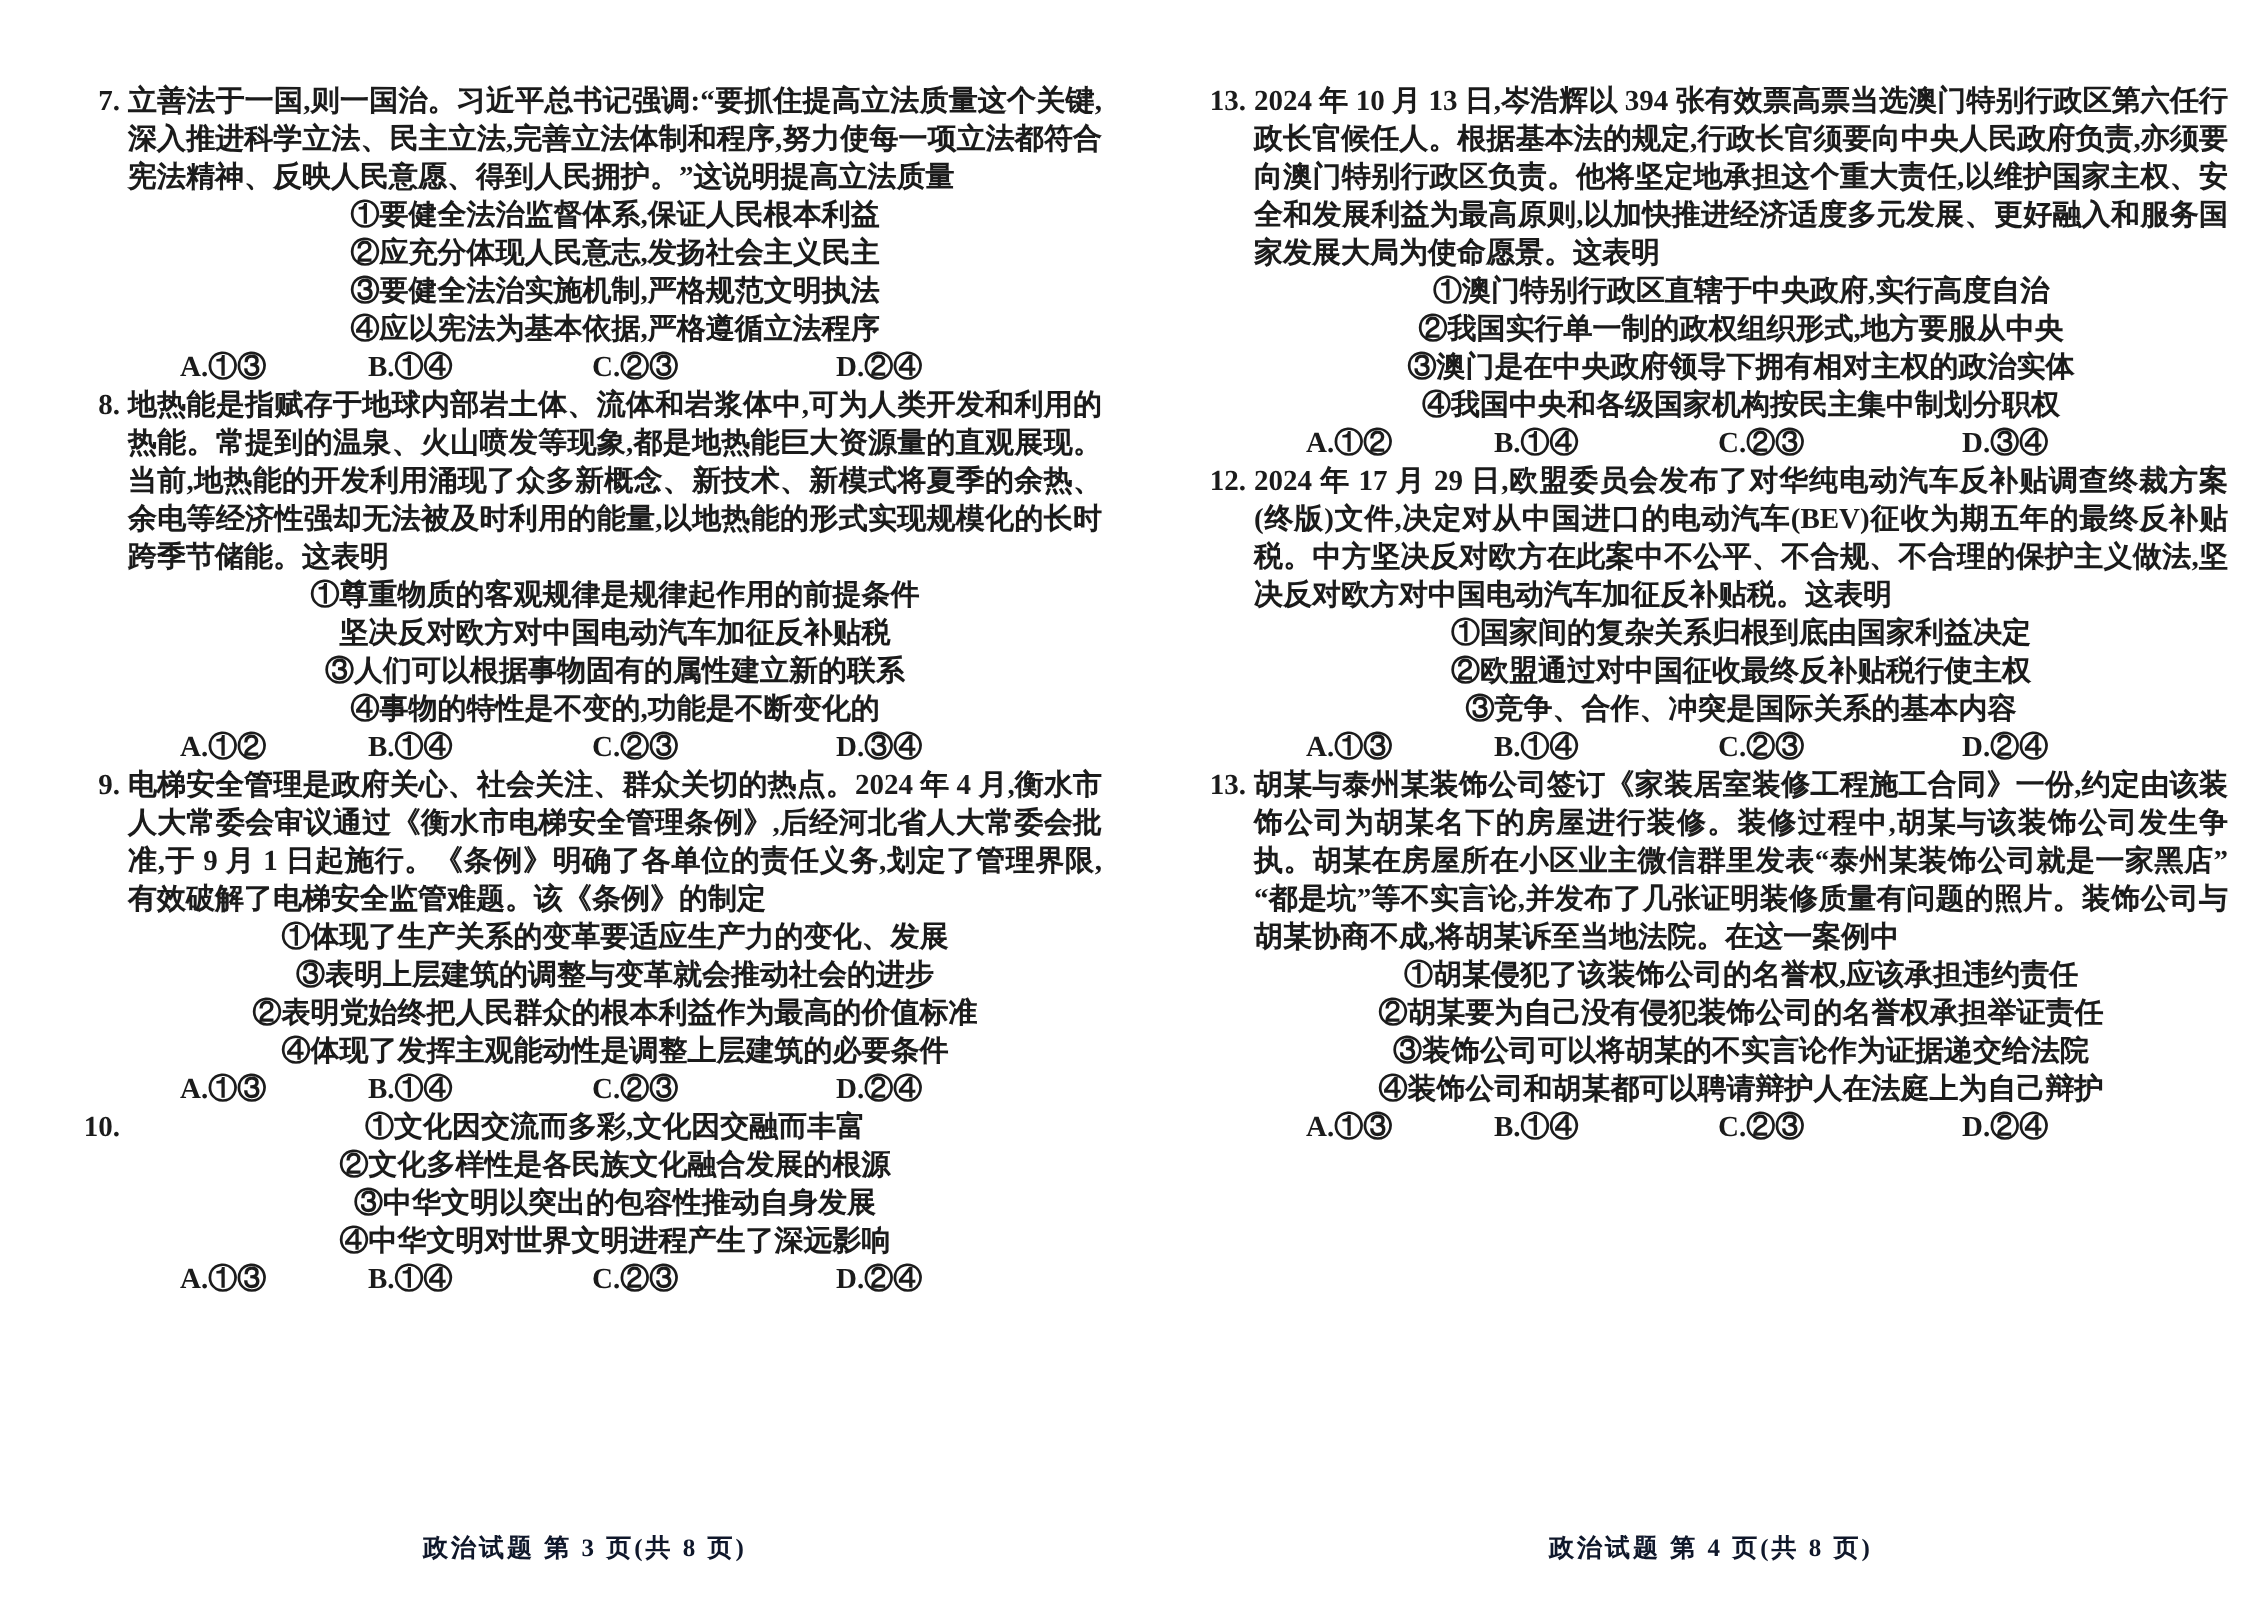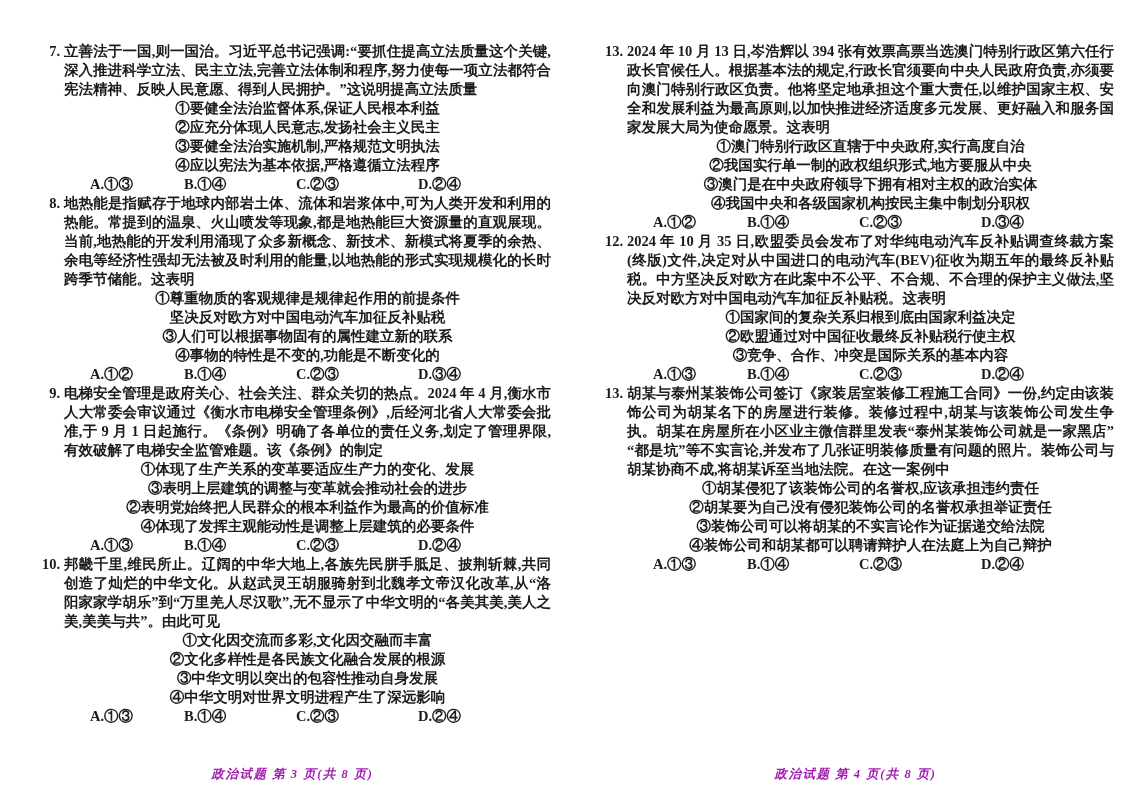--- a/index.html
+++ b/index.html
@@ -47,25 +47,24 @@
     padding-left: 26px;
     white-space: nowrap;
   }
   .choices span:nth-child(1) { width: 94px; }
   .choices span:nth-child(2) { width: 112px; }
   .choices span:nth-child(3) { width: 122px; }
   .choices span:nth-child(4) { width: auto; }
   .footer {
     margin-top: auto;
     text-align: center;
-    font-style: italic;
     font-weight: 600;
     font-size: 12.5px;
     letter-spacing: 1.5px;
-    color: #a21caf;
+    color: #0f172a;
     padding-bottom: 4px;
   }
 </style>
 </head>
 <body>
 
 <div class="sheet">
 
   <div class="column">
     <div class="questions">
@@ -117,21 +116,20 @@
             <span>B.①④</span>
             <span>C.②③</span>
             <span>D.②④</span>
           </div>
         </div>
       </div>
 
       <div class="question">
         <div class="q-num">10.</div>
         <div class="q-body">
-          <p class="stem">邦畿千里,维民所止。辽阔的中华大地上,各族先民胼手胝足、披荆斩棘,共同创造了灿烂的中华文化。从赵武灵王胡服骑射到北魏孝文帝汉化改革,从“洛阳家家学胡乐”到“万里羌人尽汉歌”,无不显示了中华文明的“各美其美,美人之美,美美与共”。由此可见</p>
           <p class="opt">①文化因交流而多彩,文化因交融而丰富</p>
           <p class="opt">②文化多样性是各民族文化融合发展的根源</p>
           <p class="opt">③中华文明以突出的包容性推动自身发展</p>
           <p class="opt">④中华文明对世界文明进程产生了深远影响</p>
           <div class="choices">
             <span>A.①③</span>
             <span>B.①④</span>
             <span>C.②③</span>
             <span>D.②④</span>
           </div>
@@ -158,21 +156,21 @@
             <span>B.①④</span>
             <span>C.②③</span>
             <span>D.③④</span>
           </div>
         </div>
       </div>
 
       <div class="question">
         <div class="q-num">12.</div>
         <div class="q-body">
-          <p class="stem">2024 年 10 月 35 日,欧盟委员会发布了对华纯电动汽车反补贴调查终裁方案(终版)文件,决定对从中国进口的电动汽车(BEV)征收为期五年的最终反补贴税。中方坚决反对欧方在此案中不公平、不合规、不合理的保护主义做法,坚决反对欧方对中国电动汽车加征反补贴税。这表明</p>
+          <p class="stem">2024 年 17 月 29 日,欧盟委员会发布了对华纯电动汽车反补贴调查终裁方案(终版)文件,决定对从中国进口的电动汽车(BEV)征收为期五年的最终反补贴税。中方坚决反对欧方在此案中不公平、不合规、不合理的保护主义做法,坚决反对欧方对中国电动汽车加征反补贴税。这表明</p>
           <p class="opt">①国家间的复杂关系归根到底由国家利益决定</p>
           <p class="opt">②欧盟通过对中国征收最终反补贴税行使主权</p>
           <p class="opt">③竞争、合作、冲突是国际关系的基本内容</p>
           <div class="choices">
             <span>A.①③</span>
             <span>B.①④</span>
             <span>C.②③</span>
             <span>D.②④</span>
           </div>
         </div>

